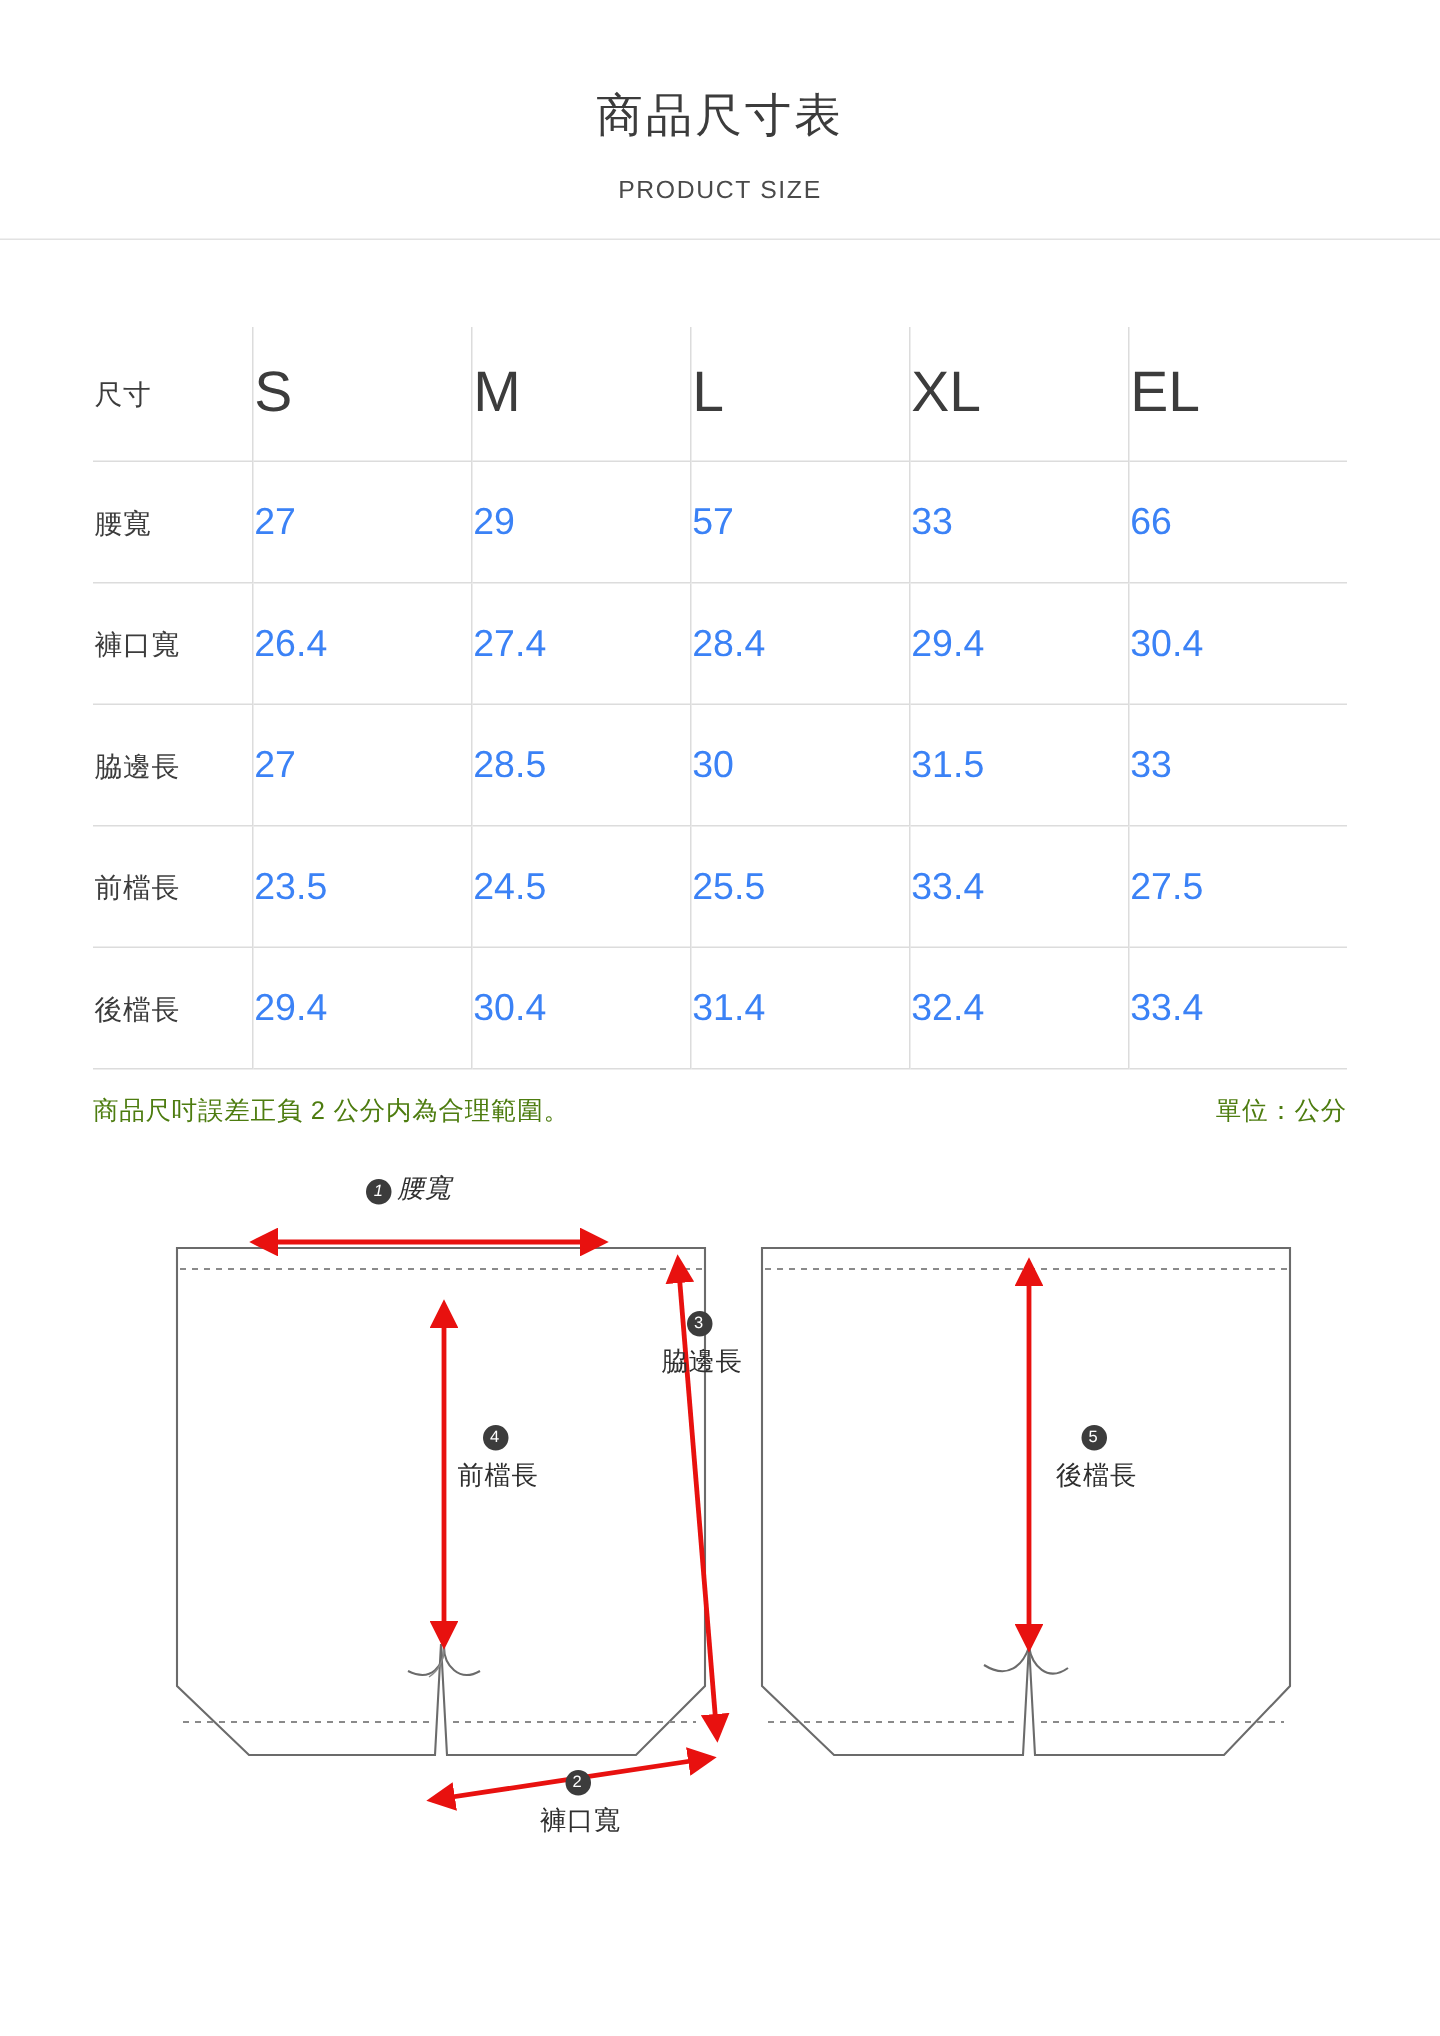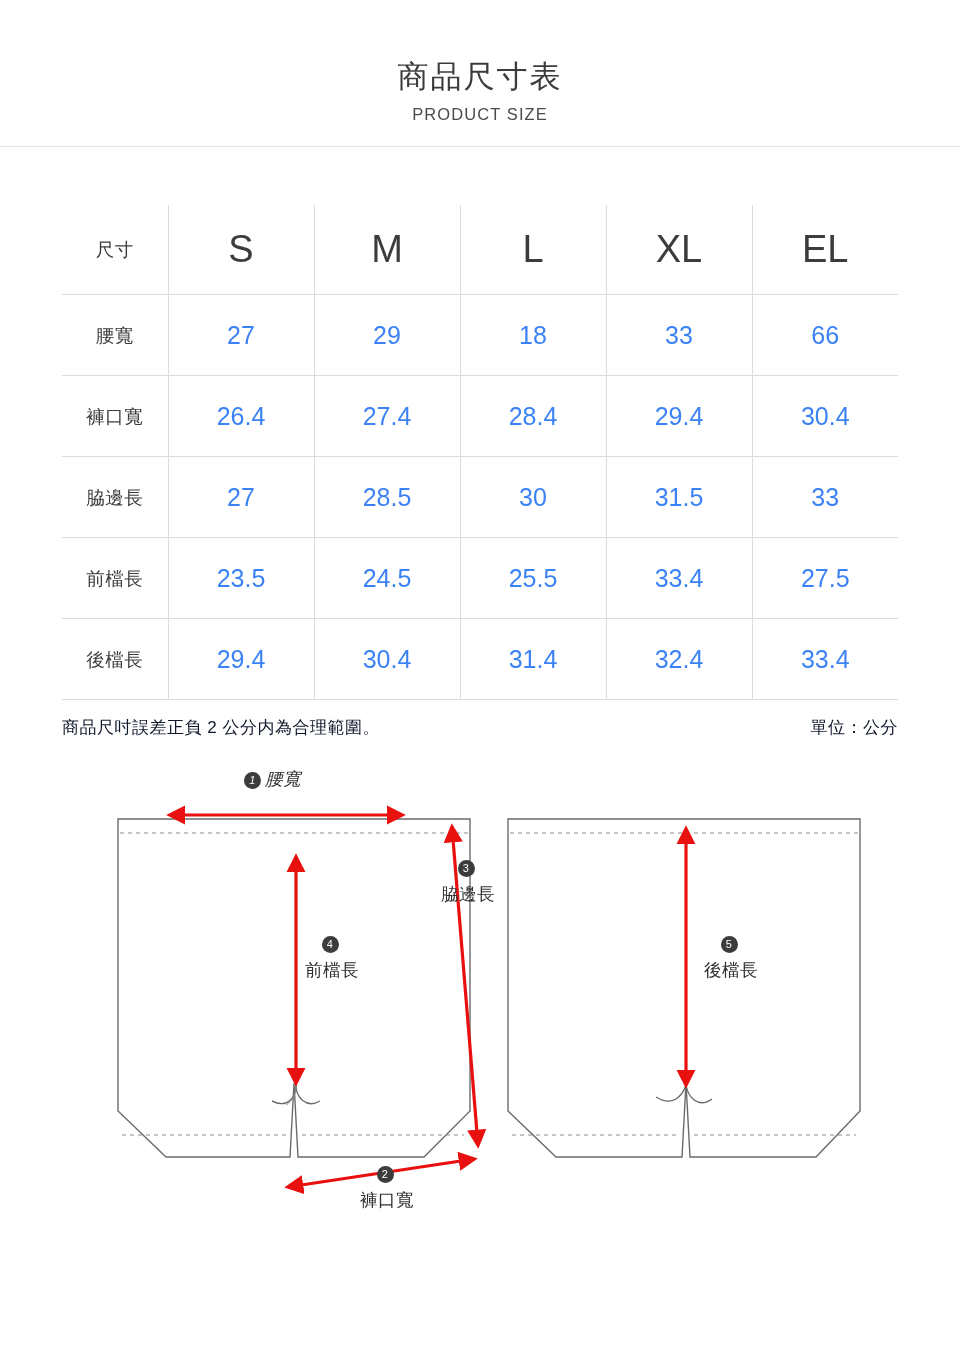--- a/index.html
+++ b/index.html
@@ -22,38 +22,38 @@
     padding-bottom: 22px;
   }
   .header .title {
     font-size: 31px;
     letter-spacing: 2px;
     color: #3c3c3c;
     font-weight: 400;
     line-height: 1.25;
   }
   .header .subtitle {
-    margin-top: 8px;
+    margin-top: 21px;
     font-size: 16.5px;
     letter-spacing: 1.1px;
     color: #4a4a4a;
   }
 
   
   .table-wrap {
     margin: 58px 62px 0 62px;
   }
   table.size-table {
     width: 100%;
     border-collapse: collapse;
     table-layout: fixed;
   }
   table.size-table td, table.size-table th {
     border: 0;
-    text-align: center;
+    text-align: left;
     vertical-align: middle;
     font-weight: 400;
   }
   
   table.size-table col.labelcol { width: 106px; }
 
   .size-table tr { height: 81px; }
   .size-table tr.head-row { height: 90px; }
 
   .cell-label {
@@ -77,21 +77,21 @@
   .size-table tr.data-row { border-bottom: 1px solid #dcdcdc; }
   .size-table tr.data-row:last-child { border-bottom: 1px solid #dcdcdc; }
   .size-table td.vsep { border-left: 1px solid #dcdcdc; }
 
   .note-row {
     margin: 16px 62px 0 62px;
     display: flex;
     justify-content: space-between;
     align-items: baseline;
     font-size: 17px;
-    color: #0f172a;
+    color: #4d7c0f;
     letter-spacing: 0.5px;
   }
 
   
   .diagram {
     margin-top: 14px;
     position: relative;
     width: 960px;
     height: 520px;
   }
@@ -144,21 +144,21 @@
         <td class="cell-head vsep">M</td>
         <td class="cell-head vsep">L</td>
         <td class="cell-head vsep">XL</td>
         <td class="cell-head vsep">EL</td>
       </tr>
 
       <tr class="data-row">
         <td class="cell-label">腰寬</td>
         <td class="cell-val vsep">27</td>
         <td class="cell-val vsep">29</td>
-        <td class="cell-val vsep">18</td>
+        <td class="cell-val vsep">57</td>
         <td class="cell-val vsep">33</td>
         <td class="cell-val vsep">66</td>
       </tr>
 
       <tr class="data-row">
         <td class="cell-label">褲口寬</td>
         <td class="cell-val vsep">26.4</td>
         <td class="cell-val vsep">27.4</td>
         <td class="cell-val vsep">28.4</td>
         <td class="cell-val vsep">29.4</td>

